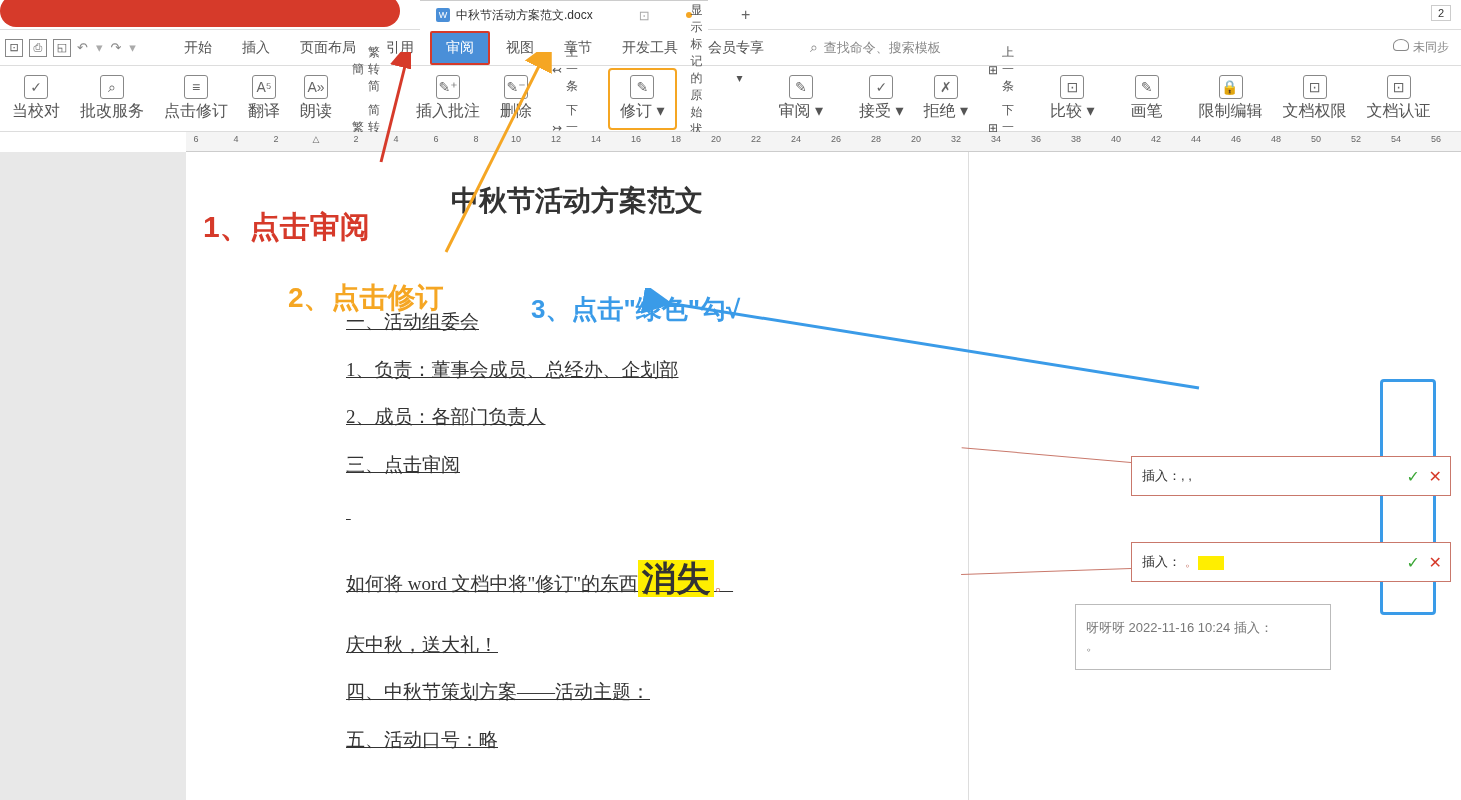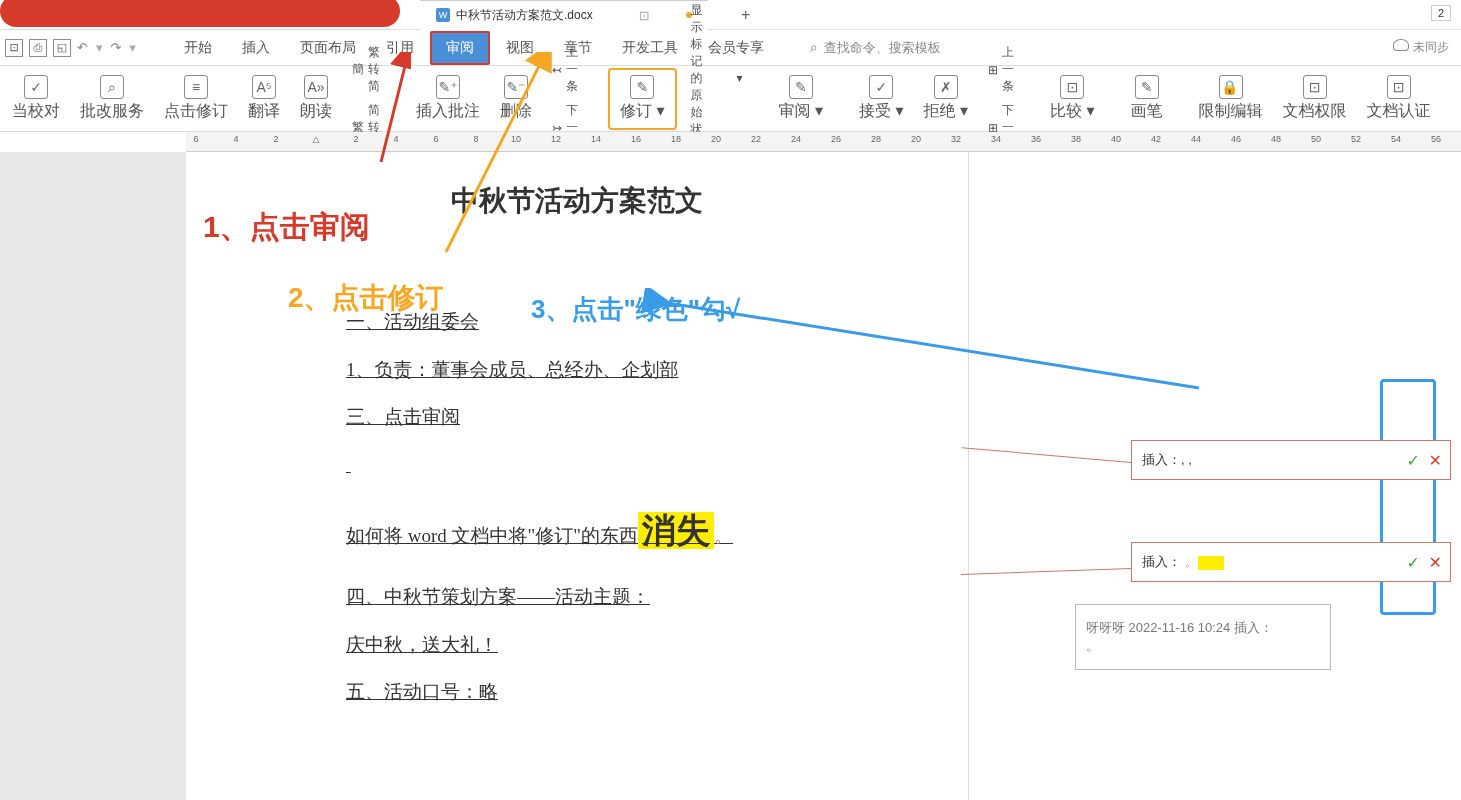--- a/index.html
+++ b/index.html
@@ -52,21 +52,21 @@
     
     .anno { position: absolute; font-weight: bold; }
     .anno1 { color: #d63a2a; font-size: 30px; left: 17px; top: 55px; }
     .anno2 { color: #f5a623; font-size: 28px; left: 88px; top: 127px; margin-left: 14px; }
     .anno3 { color: #3a9be8; font-size: 26px; left: 345px; top: 140px; }
     .highlight { background: #ffee00; font-size: 34px; font-weight: bold; padding: 0 4px; }
     
     .arrow-svg { position: absolute; pointer-events: none; }
     
     .comment-box { position: absolute; right: 10px; width: 320px; border: 1px solid #c9786b; padding: 10px; background: #fff; font-size: 13px; }
-    .comment-box.c1 { top: 288px; }
+    .comment-box.c1 { top: 304px; }
     .comment-box.c2 { top: 390px; }
     .comment-check { position: absolute; right: 30px; top: 10px; color: #3aa635; font-size: 16px; cursor: pointer; }
     .comment-x { position: absolute; right: 8px; top: 10px; color: #d63a2a; font-size: 16px; cursor: pointer; }
     .comment-yellow { display: inline-block; width: 26px; height: 14px; background: #ffee00; vertical-align: middle; }
     .blue-rect { position: absolute; right: 25px; top: 227px; width: 56px; height: 236px; border: 3px solid #3a9be8; border-radius: 4px; }
     
     .tooltip { position: absolute; right: 130px; top: 452px; border: 1px solid #bbb; background: #fff; padding: 14px 10px; font-size: 13px; color: #777; width: 256px; }
     
     .connector-line { position: absolute; border-top: 1px solid #c9786b; }
   </style>
@@ -293,25 +293,26 @@
           <marker id="oa" markerWidth="10" markerHeight="10" refX="2" refY="5" orient="auto">
             <polygon points="0,0 10,5 0,10" fill="#f5a623"></polygon>
           </marker>
         </defs>
       <line x1="10" y1="200" x2="105" y2="10" stroke="#f5a623" stroke-width="3" marker-end="url(#oa)"></line>
     </svg>
 
     <div style="height:60px;"></div>
     <div class="doc-line">一、活动组委会</div>
     <div class="doc-line">1、负责：董事会成员、总经办、企划部</div>
+    <div class="doc-line">2、成员：各部门负责人</div>
     <div class="doc-line">三、点击审阅</div>
     <div class="doc-line">&nbsp;</div>
     <div class="doc-line"><span>如何将 word 文档中将"修订"的东西</span><span class="highlight">消失</span><span style="color:#c9786b;">。</span></div>
+    <div class="doc-line">庆中秋，送大礼！</div>
     <div class="doc-line">四、中秋节策划方案——活动主题：</div>
-    <div class="doc-line">庆中秋，送大礼！</div>
     <div class="doc-line">五、活动口号：略</div>
 
   </div>
   <div class="right-panel">
 
     <svg class="arrow-svg" style="left:-330px;top:136px;width:570px;height:110px;">
       <defs>
           <marker id="ba" markerWidth="10" markerHeight="10" refX="8" refY="5" orient="auto">
             <polygon points="10,0 0,5 10,10" fill="#3a9be8"></polygon>
           </marker>

